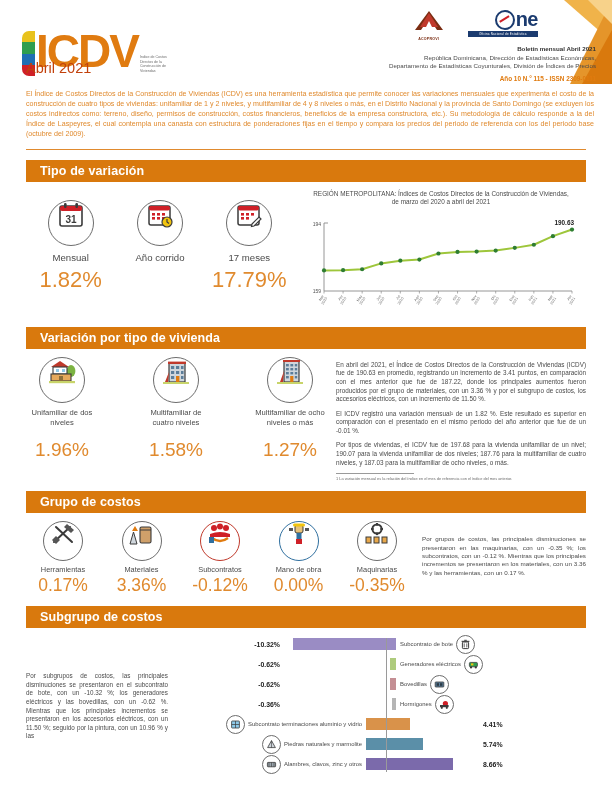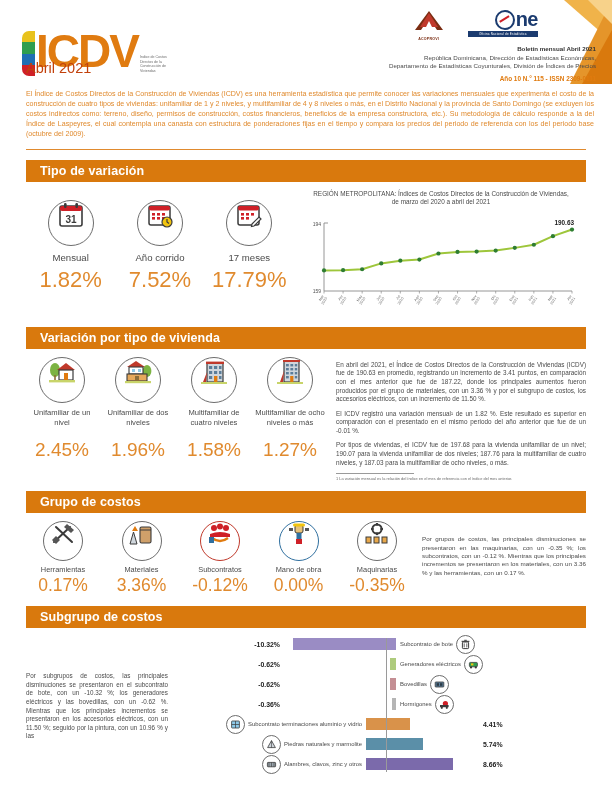--- a/index.html
+++ b/index.html
@@ -348,21 +348,20 @@
                 <rect x="16" y="12" width="3" height="2.6"></rect>
                 <rect x="6" y="16" width="3" height="2.6"></rect>
                   <rect x="11" y="16" width="3" height="2.6"></rect>
                 <rect x="16" y="16" width="3" height="2.6"></rect>
               </g>
               <circle cx="21" cy="21" r="5" fill="#f1c40f" stroke="#3b3b3b" stroke-width="1.2"></circle>
               <path d="M21 18 L21 21 L23 22.5" stroke="#3b3b3b" stroke-width="1.2" fill="none"></path>
             </svg>
           </div>
           <div class="var-label">Año corrido</div>
-          <div class="var-value">7.52%</div>
         </div>
 
         <div class="var-item">
           <div class="circle">
             <svg width="28" height="28" viewBox="0 0 28 28">
               <rect x="3" y="5" width="21" height="19" rx="2" fill="#fff" stroke="#3b3b3b" stroke-width="1.5"></rect>
               <rect x="3" y="5" width="21" height="4.5" rx="2" fill="#cf2027"></rect>
               <g fill="#cf2027">
                 <rect x="6" y="12" width="3" height="2.6"></rect>
                   <rect x="11" y="12" width="3" height="2.6"></rect>
@@ -479,34 +478,20 @@
       </div>
     </div>
   </div>
 
   <div class="bar">Variación por tipo de vivienda</div>
 
   <div class="sec-viv">
     <div class="viv-left">
       <div class="viv-items">
 
-        <div class="viv-item">
-          <div class="circle">
-            <svg width="30" height="28" viewBox="0 0 30 28">
-              <ellipse cx="8" cy="12" rx="5" ry="7" fill="#7cb342"></ellipse>
-              <rect x="7.2" y="17" width="1.6" height="6" fill="#8d6e3a"></rect>
-              <polygon points="19,5 28,12 10,12" fill="#c0392b"></polygon>
-              <rect x="12" y="12" width="14" height="10" fill="#fff" stroke="#3b3b3b" stroke-width="1.2"></rect>
-              <rect x="17" y="15" width="4" height="7" fill="#e07b10"></rect>
-              <rect x="2" y="22" width="26" height="2.4" fill="#c8d46a"></rect>
-            </svg>
-          </div>
-          <div class="viv-label">Unifamiliar de un nivel</div>
-          <div class="viv-value">2.45%</div>
-        </div>
 
         <div class="viv-item">
           <div class="circle">
             <svg width="30" height="28" viewBox="0 0 30 28">
               <ellipse cx="24" cy="13" rx="4.4" ry="6" fill="#7cb342"></ellipse>
               <polygon points="13,3 22,9 4,9" fill="#c0392b"></polygon>
               <rect x="6" y="9" width="14" height="7" fill="#fff" stroke="#3b3b3b" stroke-width="1.1"></rect>
               <rect x="4" y="16" width="20" height="7" fill="#e6a95c" stroke="#3b3b3b" stroke-width="1.1"></rect>
               <rect x="9" y="11" width="3" height="3" fill="#8ec9e8"></rect>
               <rect x="15" y="11" width="3" height="3" fill="#8ec9e8"></rect>

